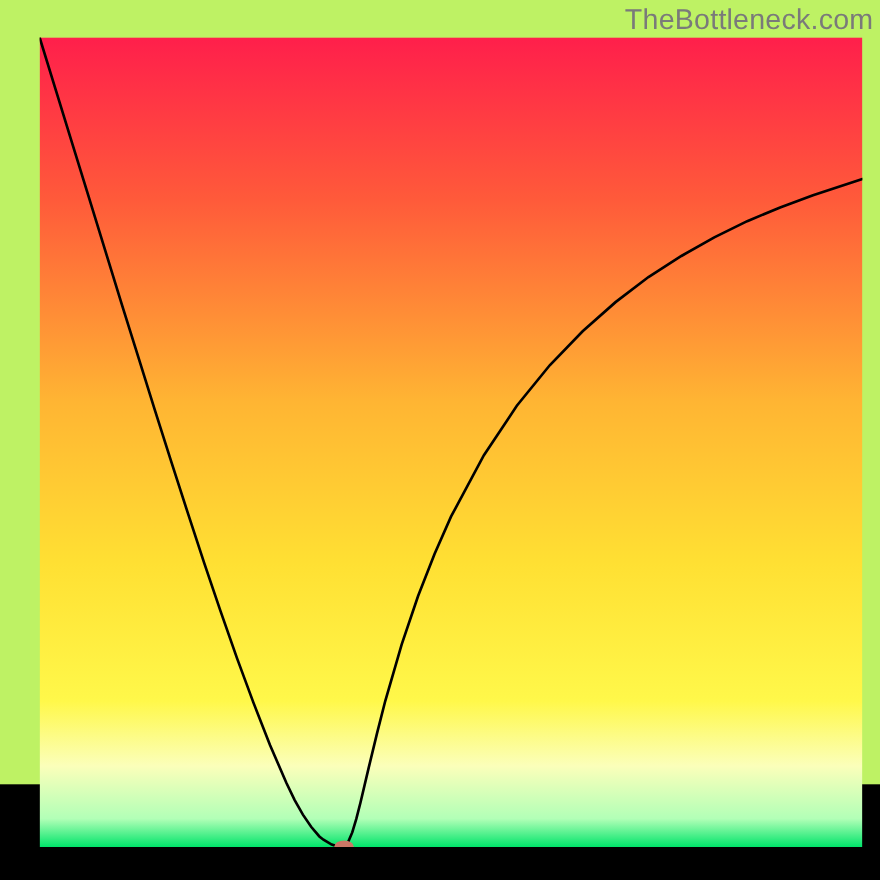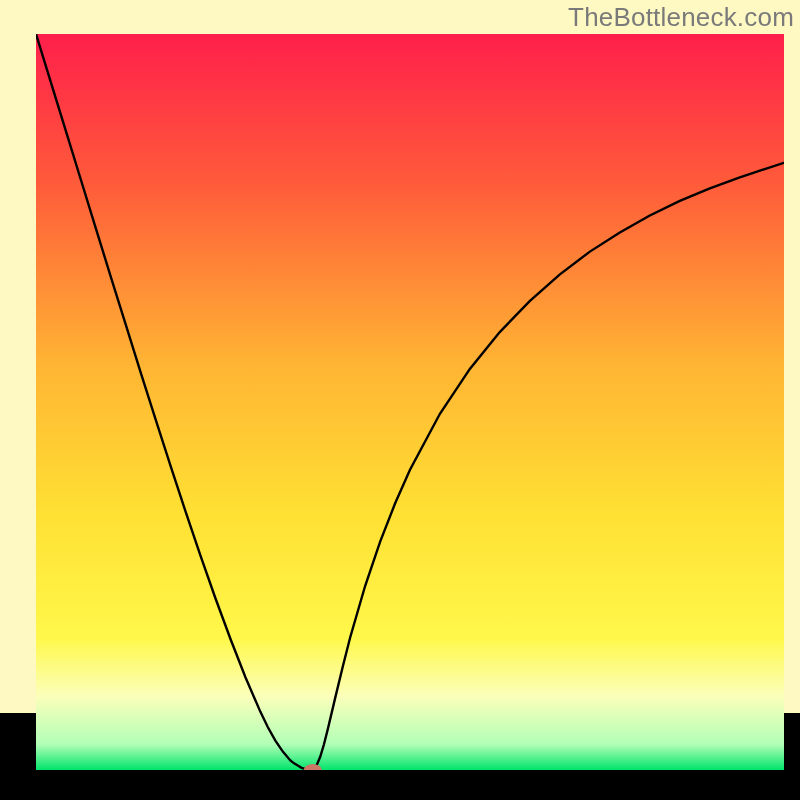--- a/index.html
+++ b/index.html
@@ -8,21 +8,21 @@
     width: 800px;
     height: 800px;
     overflow: hidden;
     background: #000;
     font-family: Arial, Helvetica, sans-serif;
   }
   .frame {
     position: relative;
     width: 800px;
     height: 713px;
-    background: #fef9c3;
+    background: #bef264;
   }
   .plot-area {
     position: absolute;
     display: block;
   }
   .watermark {
     position: absolute;
     top: 2px;
     right: 6px;
     color: #7a7a7a;

